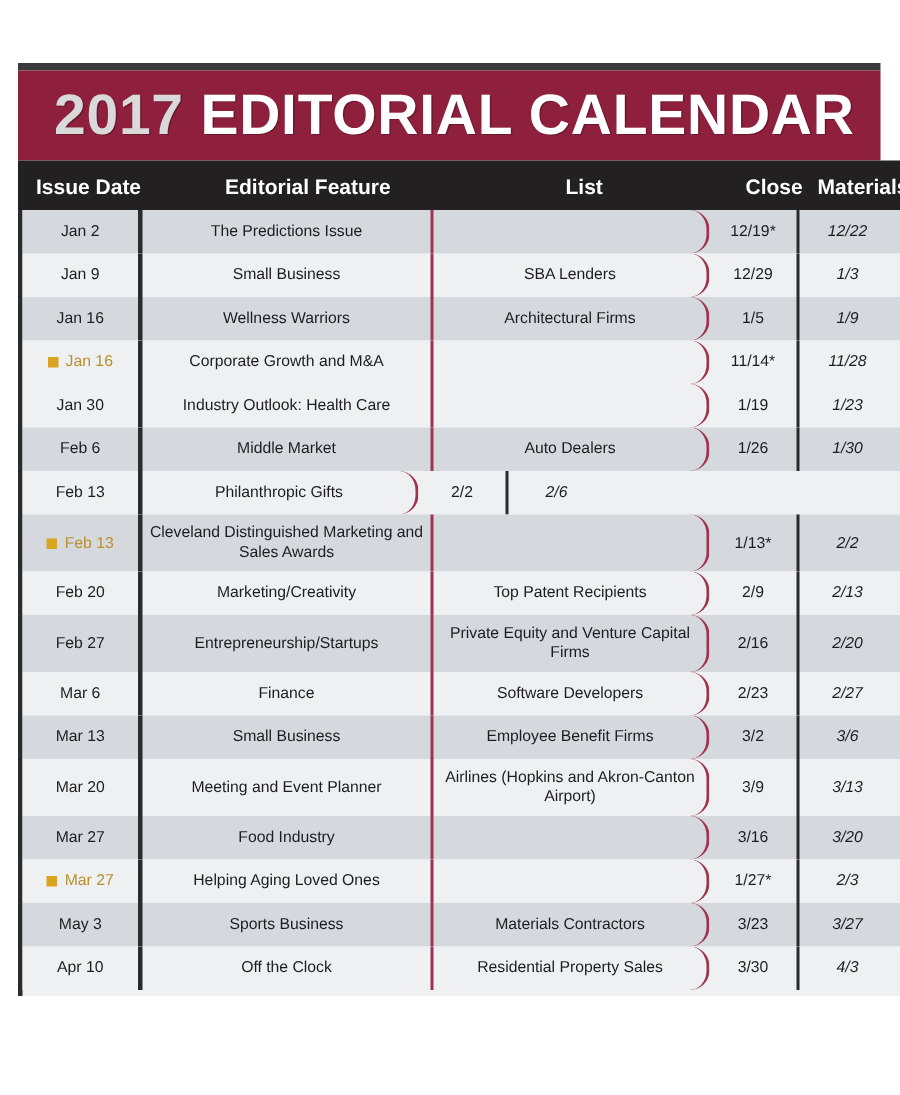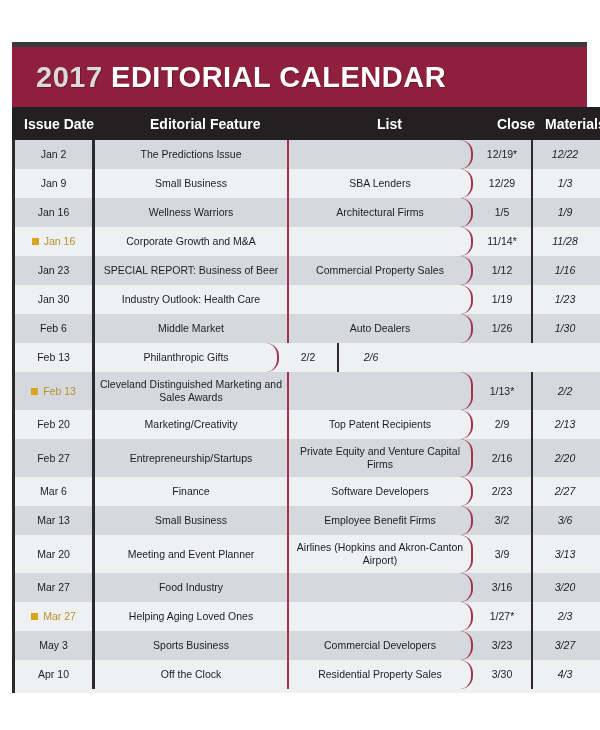--- a/index.html
+++ b/index.html
@@ -41,21 +41,21 @@
     width: 575px;
     height: 60px;
     position: relative;
     overflow: hidden;
   }
   .title-text {
     position: absolute;
     left: 24px;
     top: 50%;
     transform: translateY(-50%);
-    font-size: 29px;
+    font-size: 38px;
     font-weight: bold;
     letter-spacing: 0.5px;
     white-space: nowrap;
     line-height: 1;
   }
   .title-year {
     color: #d9d9d9;
     text-shadow: 1px 1px 0 rgba(0,0,0,0.25);
   }
   .title-rest {
@@ -198,27 +198,20 @@
         <div class="row even">
           <div class="cell c-issue gold">
             <span class="gold-marker"></span>
             <span>Jan 16</span>
           </div>
           <div class="cell c-feature">Corporate Growth and M&amp;A</div>
           <div class="cell c-list"></div>
           <div class="cell c-close">11/14*</div>
           <div class="cell c-materials">11/28</div>
         </div>
-        <div class="row odd">
-          <div class="cell c-issue">Jan 23</div>
-          <div class="cell c-feature">SPECIAL REPORT: Business of Beer</div>
-          <div class="cell c-list">Commercial Property Sales</div>
-          <div class="cell c-close">1/12</div>
-          <div class="cell c-materials">1/16</div>
-        </div>
         <div class="row even">
           <div class="cell c-issue">Jan 30</div>
           <div class="cell c-feature">Industry Outlook: Health Care</div>
           <div class="cell c-list"></div>
           <div class="cell c-close">1/19</div>
           <div class="cell c-materials">1/23</div>
         </div>
         <div class="row odd">
           <div class="cell c-issue">Feb 6</div>
           <div class="cell c-feature">Middle Market</div>
@@ -290,21 +283,21 @@
             <span>Mar 27</span>
           </div>
           <div class="cell c-feature">Helping Aging Loved Ones</div>
           <div class="cell c-list"></div>
           <div class="cell c-close">1/27*</div>
           <div class="cell c-materials">2/3</div>
         </div>
         <div class="row odd">
           <div class="cell c-issue">May 3</div>
           <div class="cell c-feature">Sports Business</div>
-          <div class="cell c-list">Commercial Developers</div>
+          <div class="cell c-list">Materials Contractors</div>
           <div class="cell c-close">3/23</div>
           <div class="cell c-materials">3/27</div>
         </div>
         <div class="row even">
           <div class="cell c-issue">Apr 10</div>
           <div class="cell c-feature">Off the Clock</div>
           <div class="cell c-list">Residential Property Sales</div>
           <div class="cell c-close">3/30</div>
           <div class="cell c-materials">4/3</div>
         </div>

